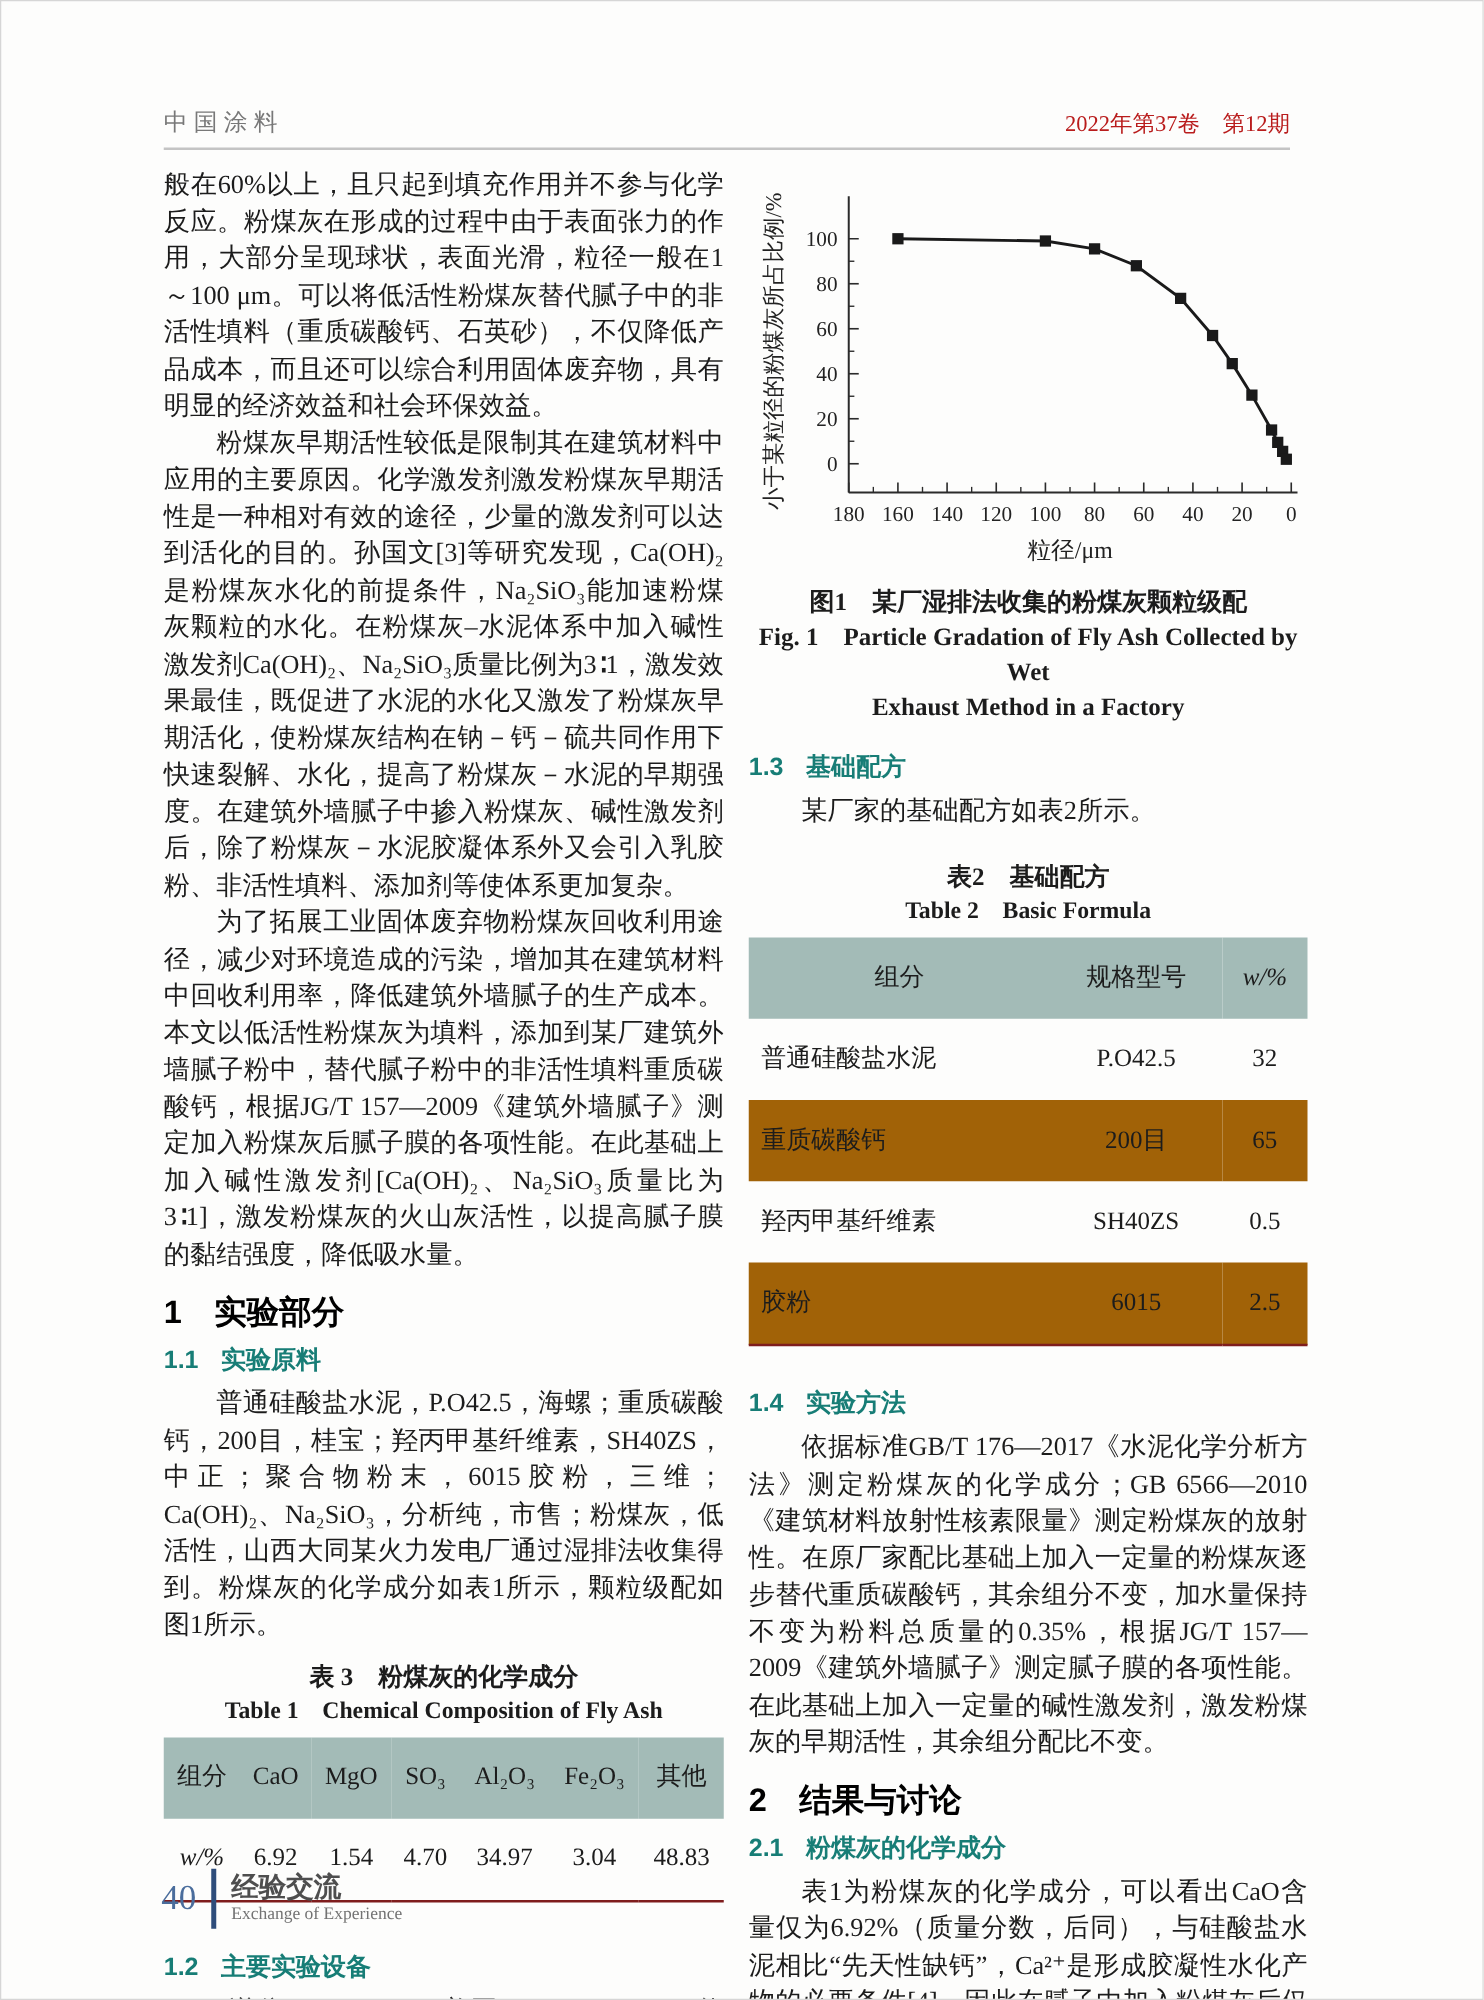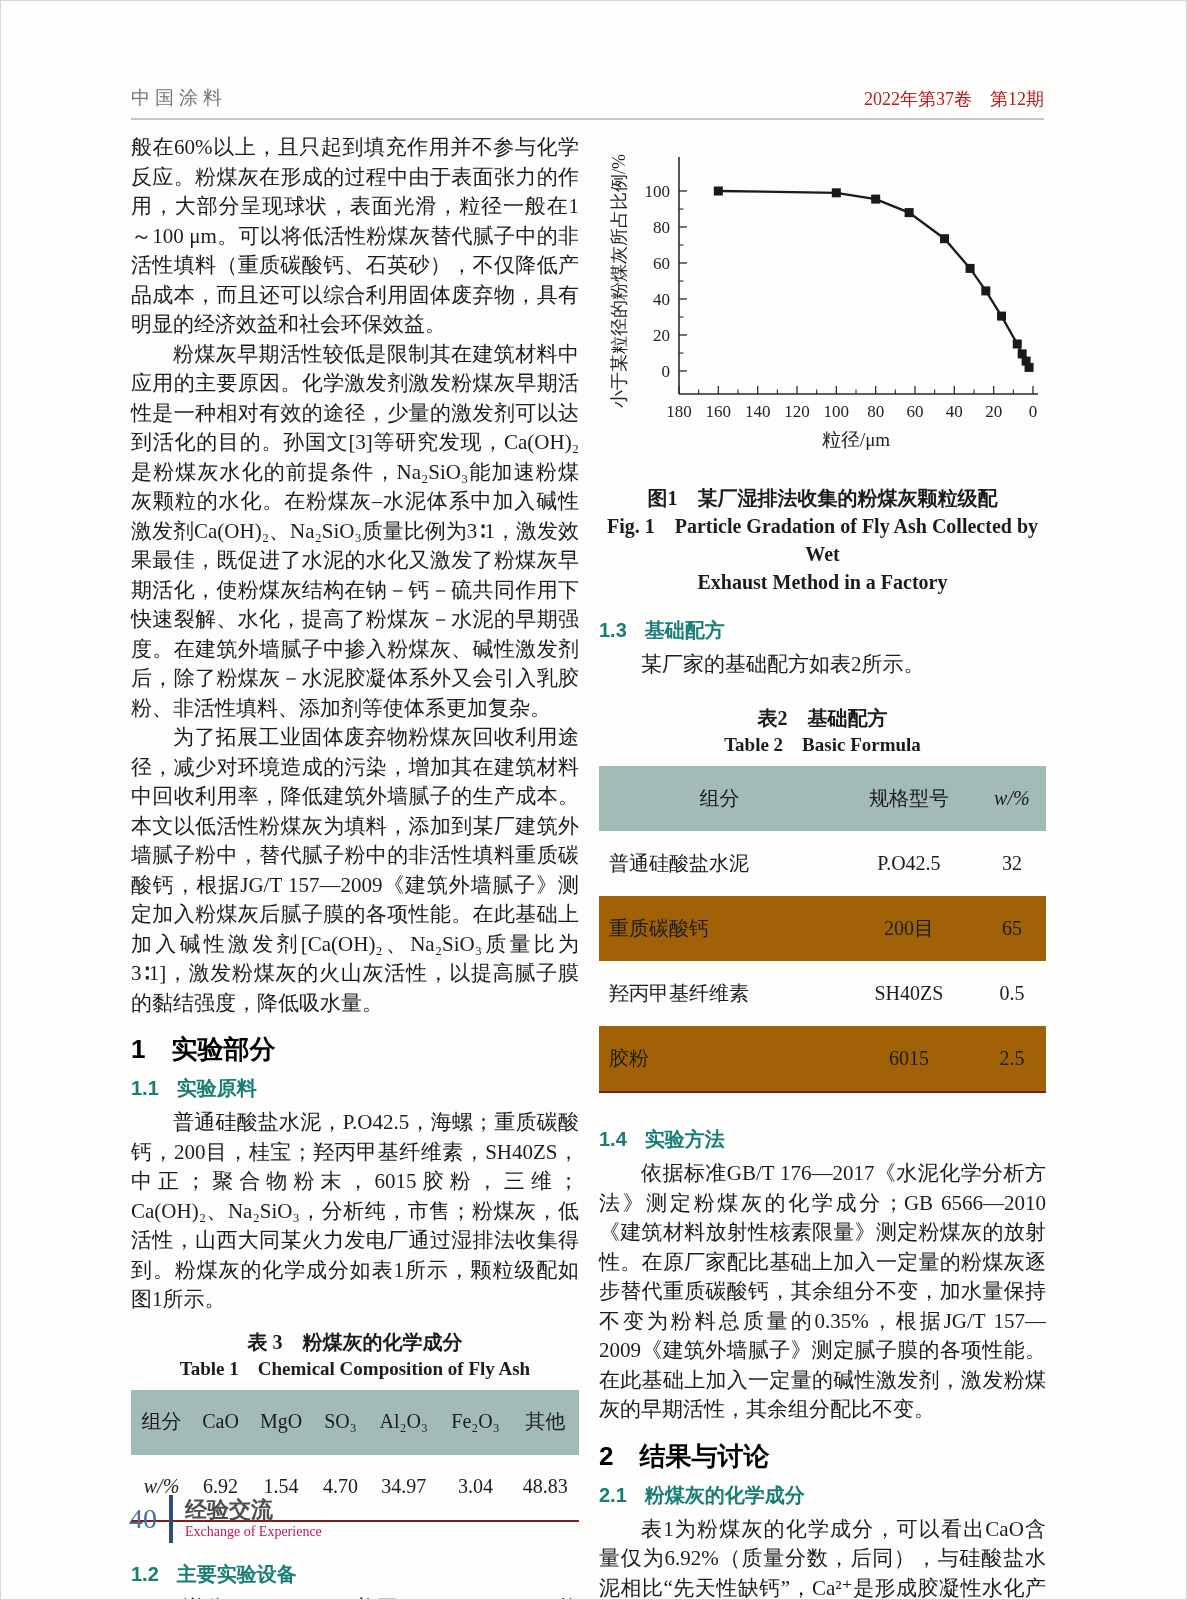--- a/index.html
+++ b/index.html
@@ -3,21 +3,21 @@
 <meta charset="utf-8">
 <style>
   html,body{margin:0;padding:0;background:#e9e9e9;}
   .page{
     position:relative;width:1187px;height:1600px;margin:0 auto;
     background:#fdfdfc;border:1px solid #d6d6d6;box-sizing:border-box;
     font-family:"Liberation Serif","DejaVu Serif",serif;color:#1c1c1c;
     overflow:hidden;
   }
   
-  .hdr{position:absolute;left:130px;right:142px;top:84px;
+  .hdr{position:absolute;left:130px;right:154px;top:84px;
        display:flex;justify-content:space-between;align-items:flex-end;
        border-bottom:2px solid #c4c4c4;padding-bottom:7px;}
   .hdr .journal{font-size:19px;color:#787878;letter-spacing:5px;}
   .hdr .issue{font-size:18px;color:#b91c1c;}
   
   .col{position:absolute;top:132px;width:448px;font-size:21px;line-height:29.5px;text-align:justify;}
   .col-left{left:130px;}
   .col-right{left:598px;width:447px;}
   p{margin:0;}
   p.indent{text-indent:2em;}
@@ -33,28 +33,28 @@
   .tbl-title-en{text-align:center;font-weight:bold;font-size:19px;line-height:26px;margin-bottom:8px;}
   table{width:100%;border-collapse:collapse;font-size:20px;}
   td,th{height:41px;text-align:center;font-weight:normal;padding:12px 4px;}
   .thead-row{background:#a3bbb7;}
   .stripe{background:#a16207;}
   .t-bottom{border-bottom:2px solid #7f1d1d;}
   .cell-left{text-align:left;padding-left:10px;}
   .ital{font-style:italic;}
   
   .figure{text-align:center;margin-top:6px;}
-  .fig-cap{font-weight:bold;font-size:20px;line-height:28px;text-align:center;margin-top:24px;}
+  .fig-cap{font-weight:bold;font-size:20px;line-height:28px;text-align:center;margin-top:8px;}
   
   .footer{position:absolute;left:128px;top:1494px;display:flex;align-items:center;}
   .footer .pageno{font-size:28px;color:#4a6d9c;margin-right:12px;}
   .footer .vbar{width:4px;height:48px;background:#2e4d7b;margin-right:12px;}
   .footer .col-cn{font-family:"Liberation Sans","DejaVu Sans",sans-serif;font-weight:bold;
                   font-size:22px;color:#4e4e4e;line-height:26px;}
-  .footer .col-en{font-size:14px;color:#be185d;line-height:18px;}
+  .footer .col-en{font-size:14px;color:#737373;line-height:18px;}
 </style>
 </head>
 <body>
 
 <div class="page">
 
   <div class="hdr">
     <span class="journal">中国涂料</span>
     <span class="issue">2022年第37卷　第12期</span>
   </div>

